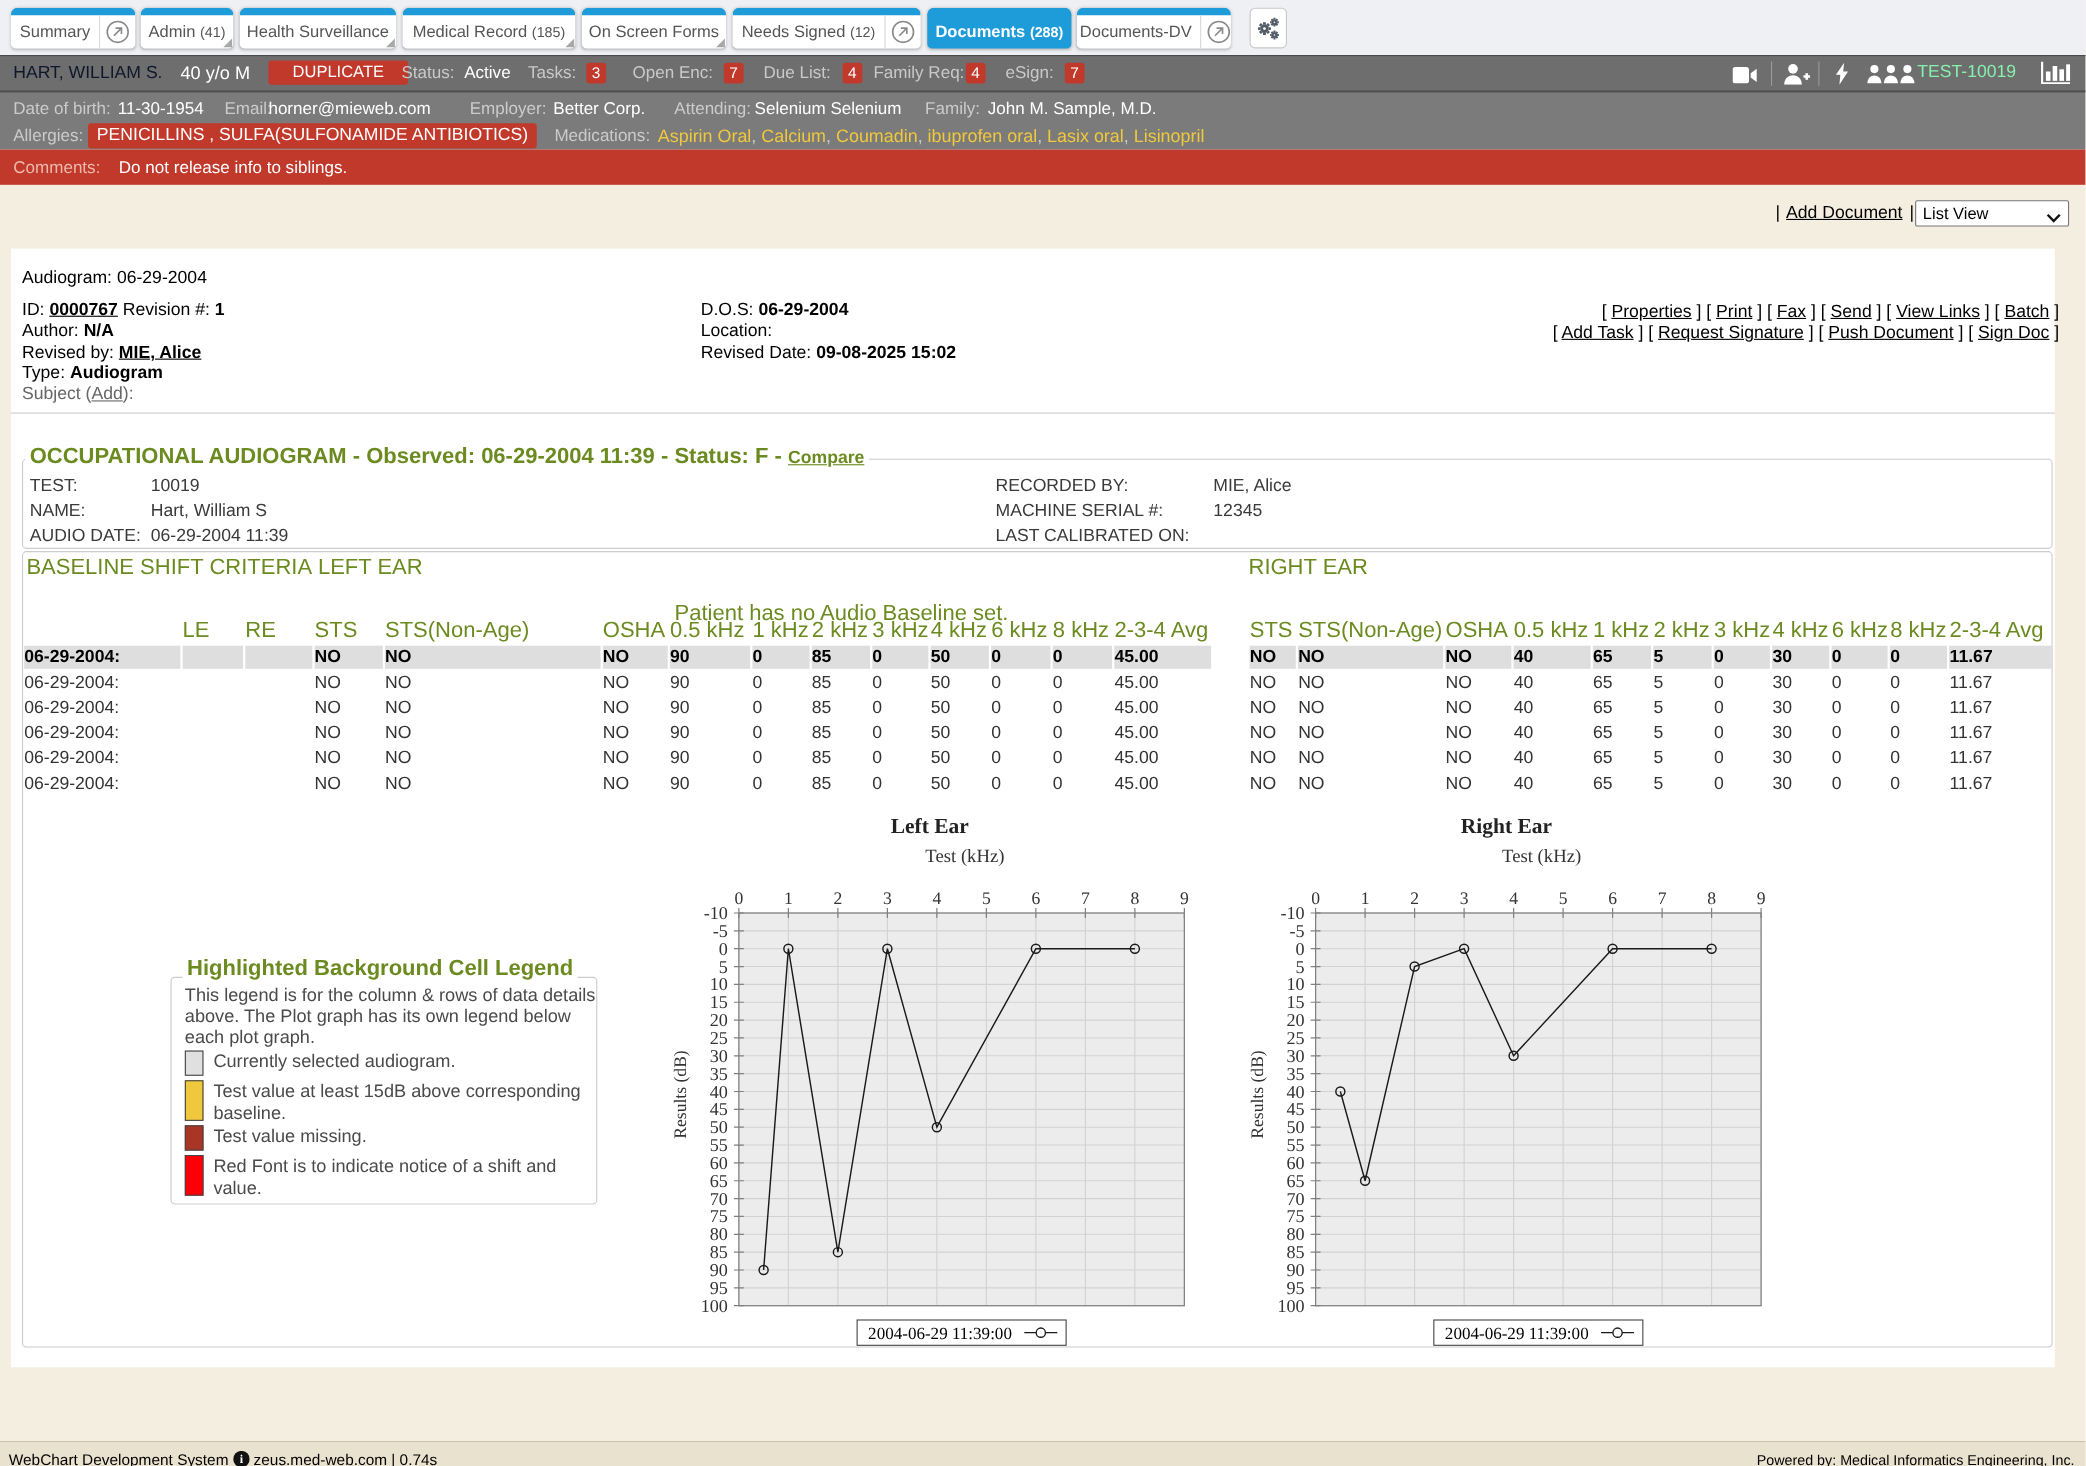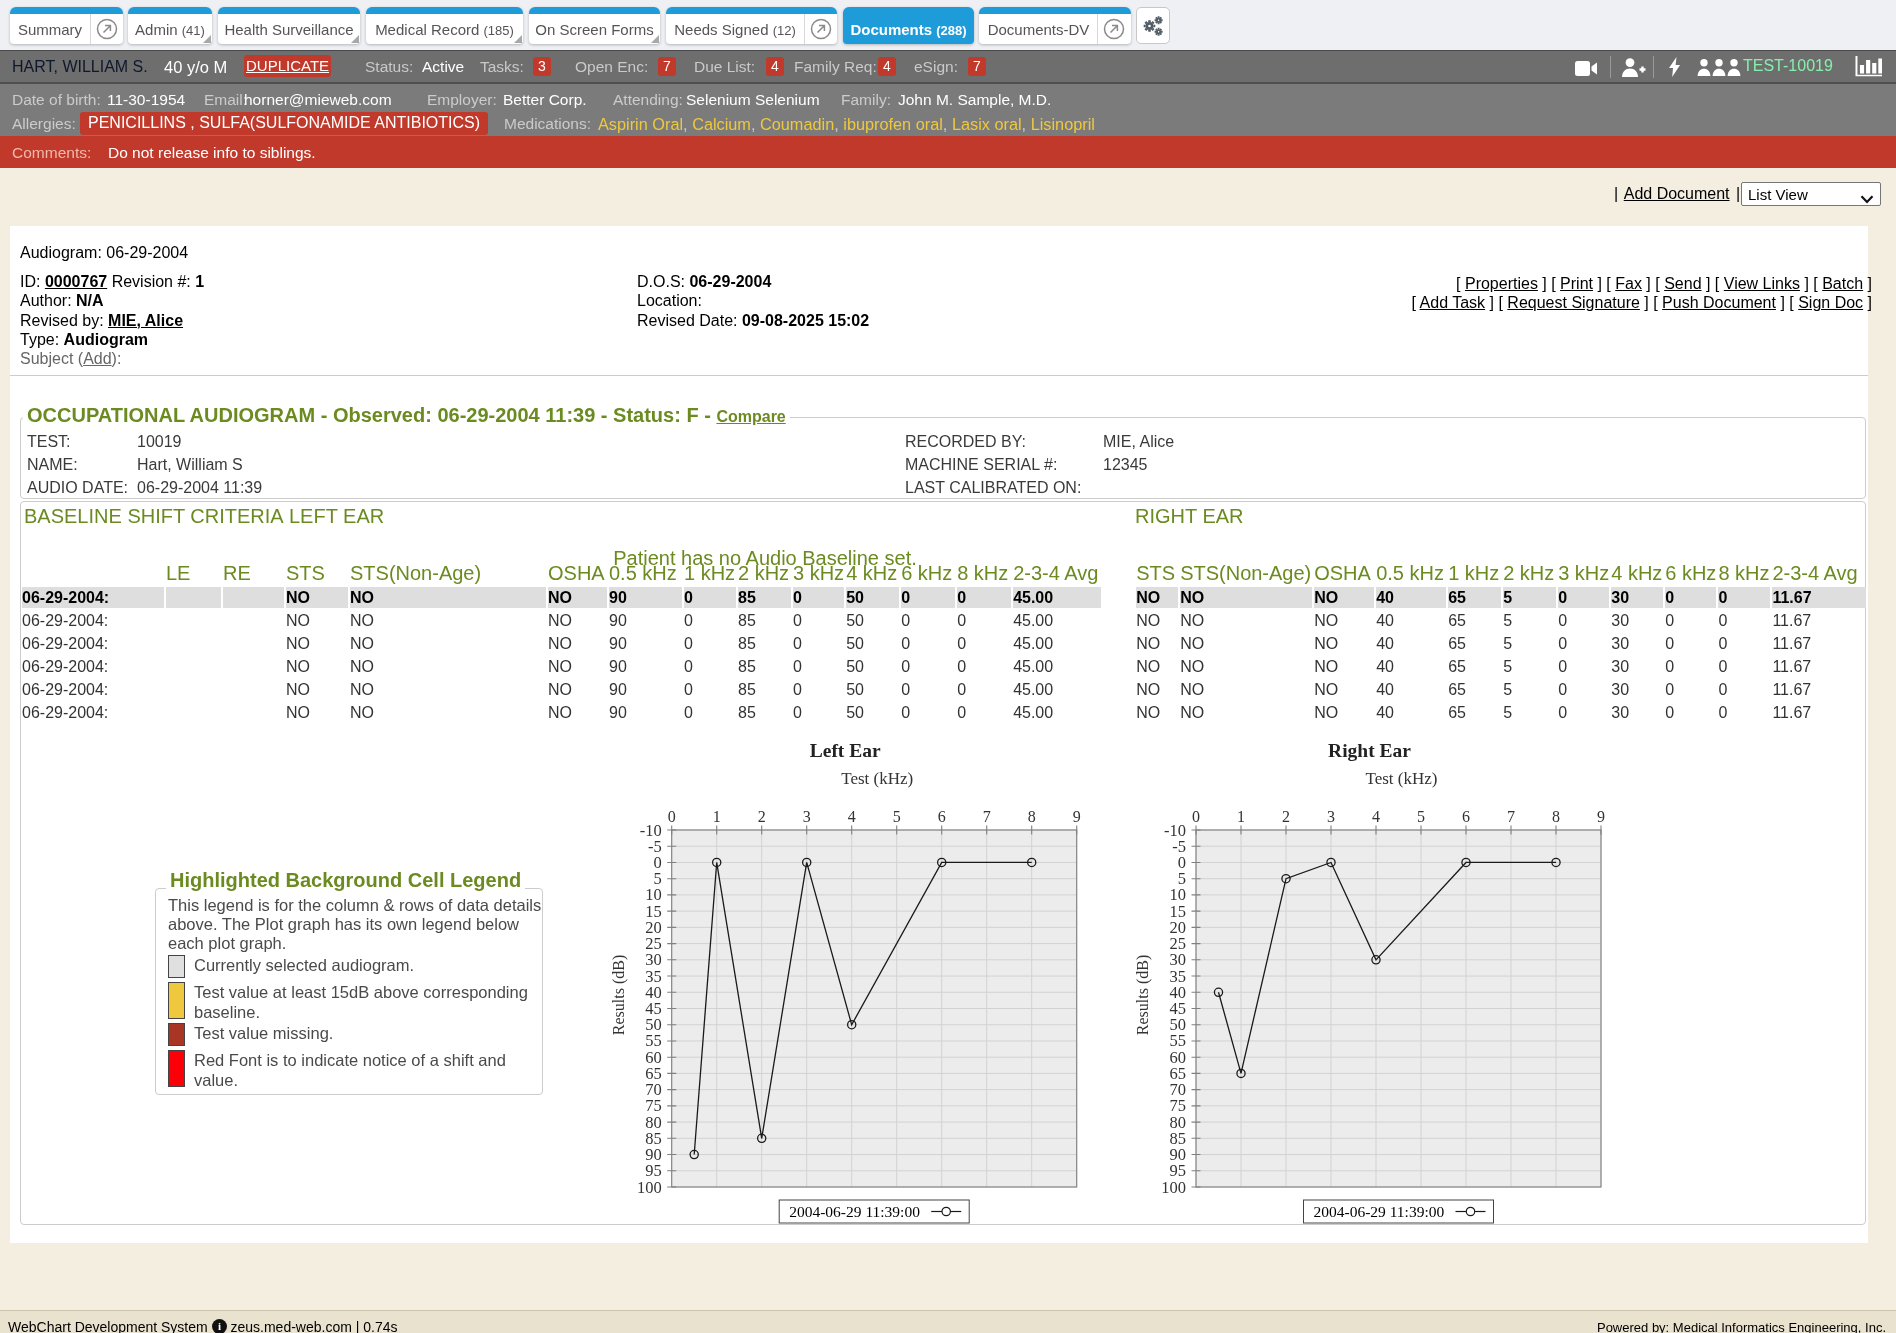--- a/index.html
+++ b/index.html
@@ -15,21 +15,21 @@
 .tsep{flex:0 0 1px;width:1px;height:30px;background:#d8d8d8;align-self:flex-end;}
 .ticon{display:flex;align-items:center;padding:0 5px;}
 .tlbl{padding:0 8px;white-space:nowrap;}
 .tcorner{position:absolute;right:1px;bottom:1px;width:0;height:0;border-left:8px solid transparent;border-bottom:8px solid #a8a8a8;}
 .gearbtn{position:absolute;left:1136px;top:7px;width:34px;height:37px;background:#fff;border:1px solid #c8c8c8;border-radius:5px;display:flex;align-items:center;justify-content:center;}
 
 .bar1{position:absolute;left:0;top:50px;width:1896px;height:32px;background:#6e6e6e;border-top:1px solid #4a4a4a;font-size:15.5px;}
 .bar1 span{position:absolute;top:7px;white-space:nowrap;}
 .b1name{left:12px;color:#0f172a;font-size:16px;top:7px !important;}
 .b1age{left:164px;color:#fff;font-size:16.5px;top:7px !important;}
-.dup{left:244px;top:4px !important;background:#c0392b;color:#fff;text-decoration:underline;padding:2px 2px 3px;border-radius:3px;font-size:15px;}
+.dup{left:244px;top:4px !important;background:#c0392b;color:#fff;padding:2px 22px 3px;border-radius:3px;font-size:15px;}
 .glbl{color:#c9c9c9;}
 .gval{color:#fff;}
 .badge{background:#c0392b;color:#fff;border-radius:3px;padding:1px 5px 2px;font-size:14px;top:6px !important;}
 .b1icons{left:1575px;top:7px !important;width:300px;height:20px;}
 .vsep{width:1px;height:22px;background:#9a9a9a;top:-2px !important;}
 .bar2{position:absolute;left:0;top:82px;width:1896px;height:54px;background:#7b7b7b;border-top:2px solid #4f4f4f;}
 .b2row{position:absolute;left:0;width:1896px;height:20px;font-size:15.5px;}
 .b2row span{position:absolute;white-space:nowrap;}
 .glbl2{color:#cbcbcb;}
 .wval{color:#fff;}
@@ -98,21 +98,21 @@
       <span class="ticon">
         <svg width="22" height="22" viewBox="0 0 22 22">
           <circle cx="11" cy="11" r="9.5" fill="none" stroke="#8a8a8a" stroke-width="1.5"></circle>
           <path d="M7.5 14.5L14 8M9 7.6h5.4V13" fill="none" stroke="#8a8a8a" stroke-width="1.5"></path>
         </svg>
       </span>
     </div>
     <div class="tab active" style="left:843px;width:131px;">
       <span class="tlbl"><b>Documents</b> <b class="sm">(288)</b></span>
     </div>
-    <div class="tab" style="left:979px;width:152px;">
+    <div class="tab" style="left:979px;width:140px;">
       <span class="tlbl">Documents-DV</span>
       <span class="tsep"></span>
       <span class="ticon">
         <svg width="22" height="22" viewBox="0 0 22 22">
           <circle cx="11" cy="11" r="9.5" fill="none" stroke="#8a8a8a" stroke-width="1.5"></circle>
           <path d="M7.5 14.5L14 8M9 7.6h5.4V13" fill="none" stroke="#8a8a8a" stroke-width="1.5"></path>
         </svg>
       </span>
     </div>
     <div class="gearbtn">

